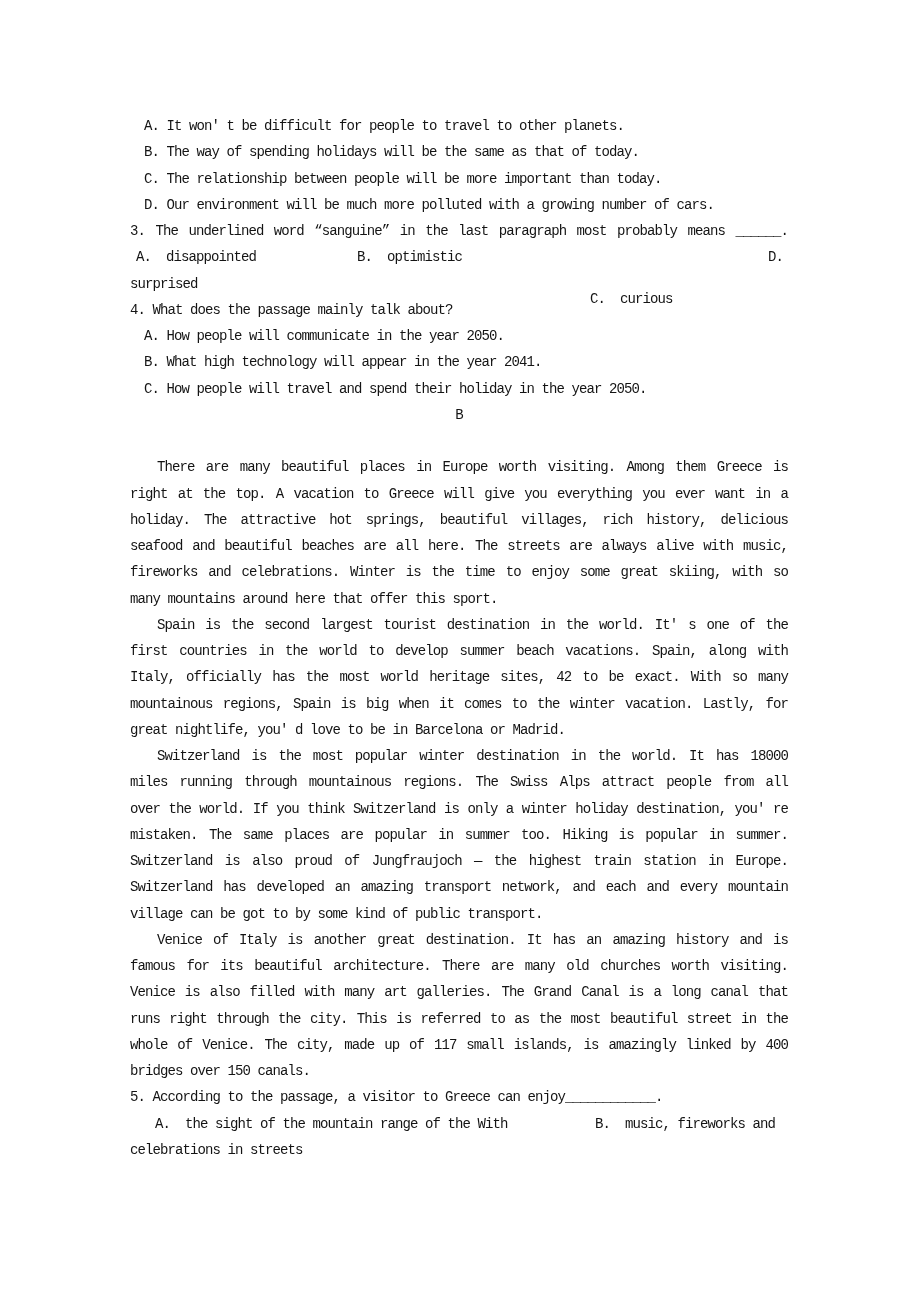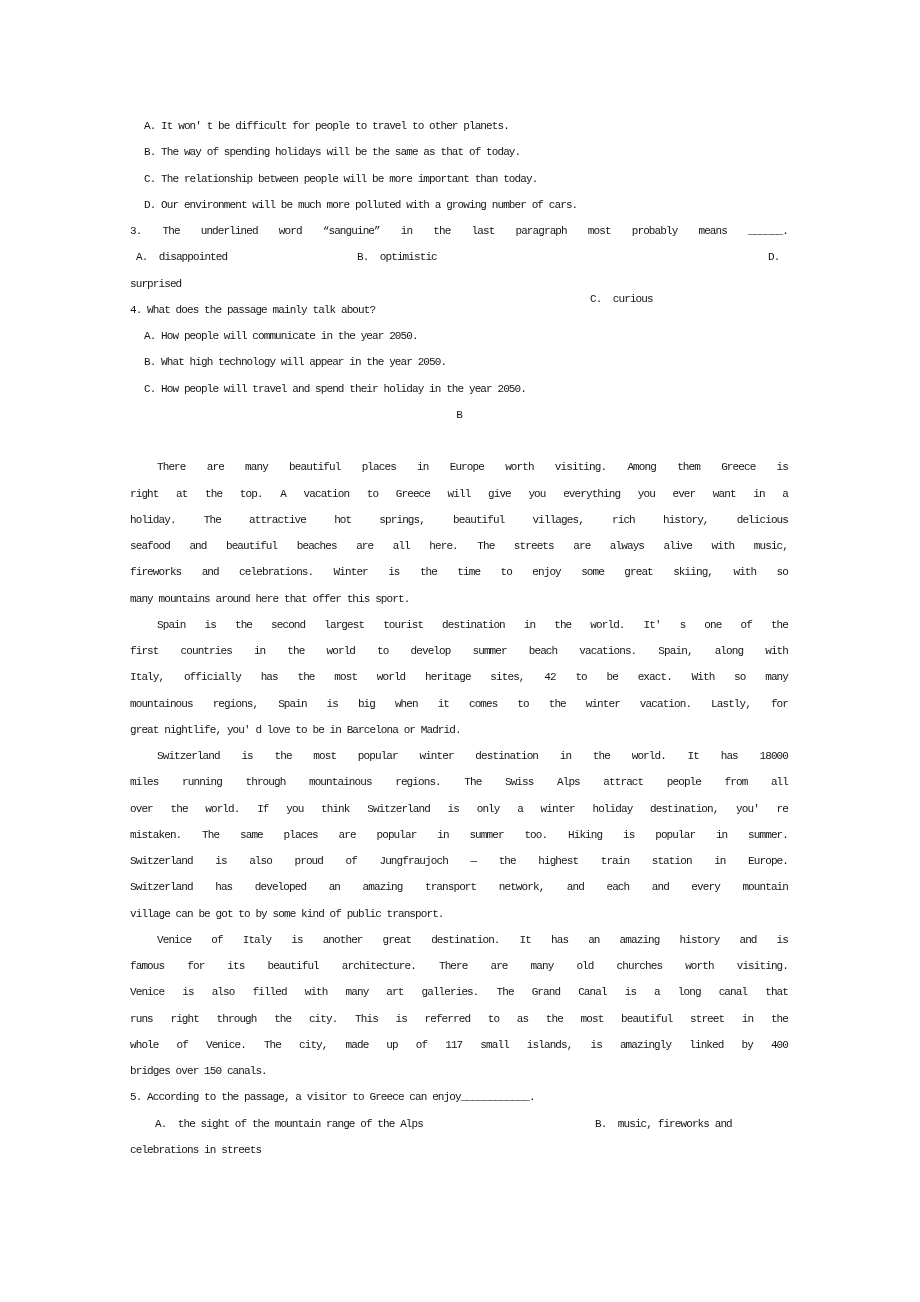--- a/index.html
+++ b/index.html
@@ -2,21 +2,21 @@
 <html><head>
 <meta charset="utf-8">
 <style>
   html,body{margin:0;padding:0;background:#e8e8e8;}
   .page{
     position:relative;
     width:920px;height:1302px;
     margin:0 auto;
     background:#ffffff;
     font-family:"Liberation Mono","DejaVu Sans Mono",monospace;
-    font-size:11px;
+    font-size:14px;
     letter-spacing:-0.9px;
     color:#141414;
     overflow:hidden;
   }
   .content{
     position:absolute;
     left:130px;top:113px;
     width:658px;
   }
   .line{
@@ -43,21 +43,21 @@
       <div class="line j">3. The underlined word “sanguine” in the last paragraph most probably means ______.</div>
       <div class="line cols">
         <span class="col-item" style="left: 6px;">A.  disappointed</span>
         <span class="col-item" style="left: 227px;">B.  optimistic</span>
         <span class="col-item" style="left: 460px; margin-top: 42px;">C.  curious</span>
         <span class="col-item" style="left: 638px;">D.</span>
       </div>
       <div class="line">surprised</div>
       <div class="line">4. What does the passage mainly talk about?</div>
       <div class="line opt">A. How people will communicate in the year 2050.</div>
-      <div class="line opt">B. What high technology will appear in the year 2050.</div>
+      <div class="line opt">B. What high technology will appear in the year 2041.</div>
       <div class="line opt">C. How people will travel and spend their holiday in the year 2050.</div>
       <div class="line center">B</div>
       <div class="line"></div>
       <div class="line j pfirst">There are many beautiful places in Europe worth visiting. Among them Greece is</div>
       <div class="line j">right at the top. A vacation to Greece will give you everything you ever want in a</div>
       <div class="line j">holiday. The attractive hot springs, beautiful villages, rich history, delicious</div>
       <div class="line j">seafood and beautiful beaches are all here. The streets are always alive with music,</div>
       <div class="line j">fireworks and celebrations. Winter is the time to enjoy some great skiing, with so</div>
       <div class="line">many mountains around here that offer this sport.</div>
       <div class="line j pfirst">Spain is the second largest tourist destination in the world. It' s one of the</div>
@@ -73,18 +73,18 @@
       <div class="line j">Switzerland has developed an amazing transport network, and each and every mountain</div>
       <div class="line">village can be got to by some kind of public transport.</div>
       <div class="line j pfirst">Venice of Italy is another great destination. It has an amazing history and is</div>
       <div class="line j">famous for its beautiful architecture. There are many old churches worth visiting.</div>
       <div class="line j">Venice is also filled with many art galleries. The Grand Canal is a long canal that</div>
       <div class="line j">runs right through the city. This is referred to as the most beautiful street in the</div>
       <div class="line j">whole of Venice. The city, made up of 117 small islands, is amazingly linked by 400</div>
       <div class="line">bridges over 150 canals.</div>
       <div class="line">5. According to the passage, a visitor to Greece can enjoy____________.</div>
       <div class="line cols">
-        <span class="col-item" style="left: 25px;">A.  the sight of the mountain range of the Alps</span>
+        <span class="col-item" style="left: 25px;">A.  the sight of the mountain range of the With</span>
         <span class="col-item" style="left: 465px;">B.  music, fireworks and</span>
       </div>
       <div class="line">celebrations in streets</div>
     </div>
 </div>
 
 </body></html>

